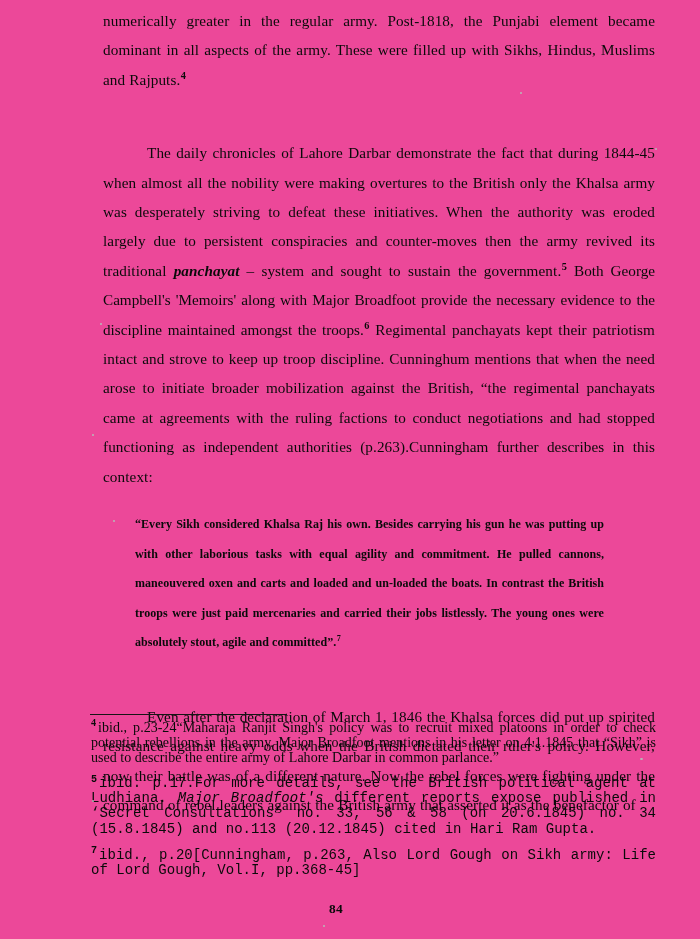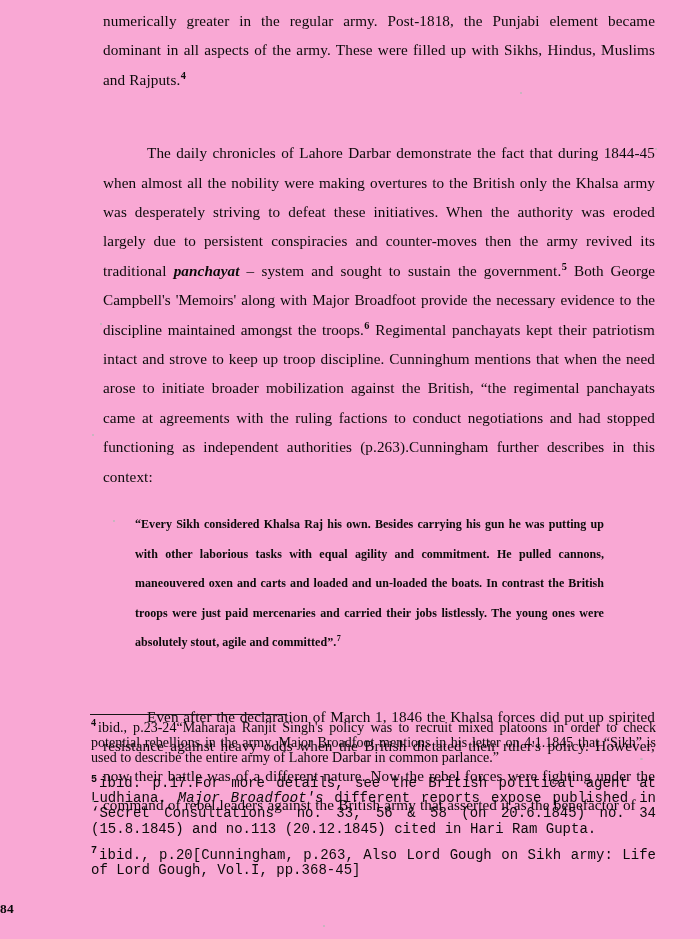--- a/index.html
+++ b/index.html
@@ -15,21 +15,21 @@
     font-family: "Liberation Serif", "DejaVu Serif", serif;
     color: #0a0a0a;
     -webkit-font-smoothing: none;
   }
 
   .page {
     position: absolute;
     left: 0; top: 0;
     width: 700px;
     height: 939px;
-    background: #f9a8d4;
+    background: #ec4899;
   }
 
   .body-block {
     position: absolute;
     left: 103px;
     top: 6px;
     width: 552px;
   }
 
   p.para {
@@ -117,24 +117,25 @@
     line-height: 0;
     font-weight: bold;
     margin-right: 2px;
   }
 
   .page-number {
     position: absolute;
     left: 0;
     top: 901px;
     width: 640px;
-    text-align: left;
+    text-align: center;
     font-size: 13.4px;
     font-weight: bold;
     letter-spacing: 0.3px;
+    padding-left: 16px;
   }
 
   
   .speck {
     position: absolute;
     background: #b9b9b9;
     border-radius: 50%;
     pointer-events: none;
   }
 </style>

